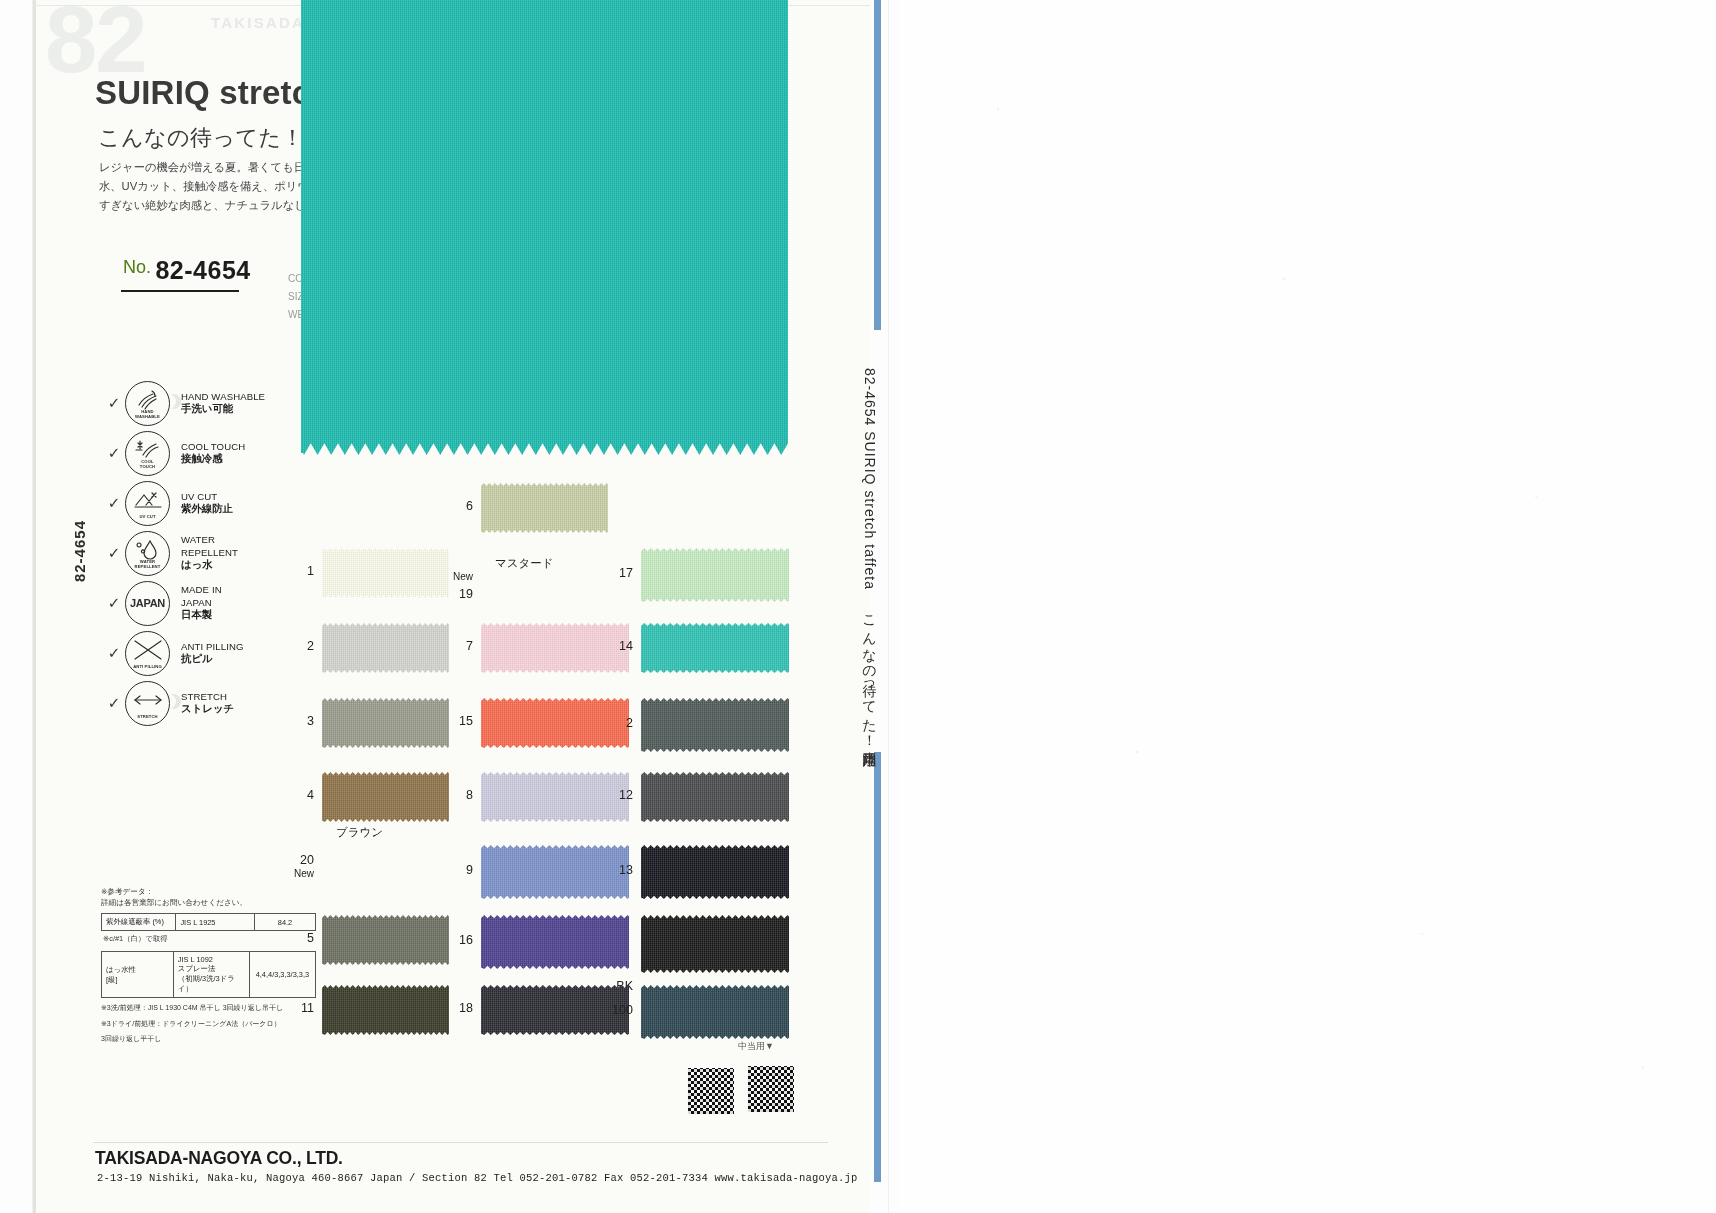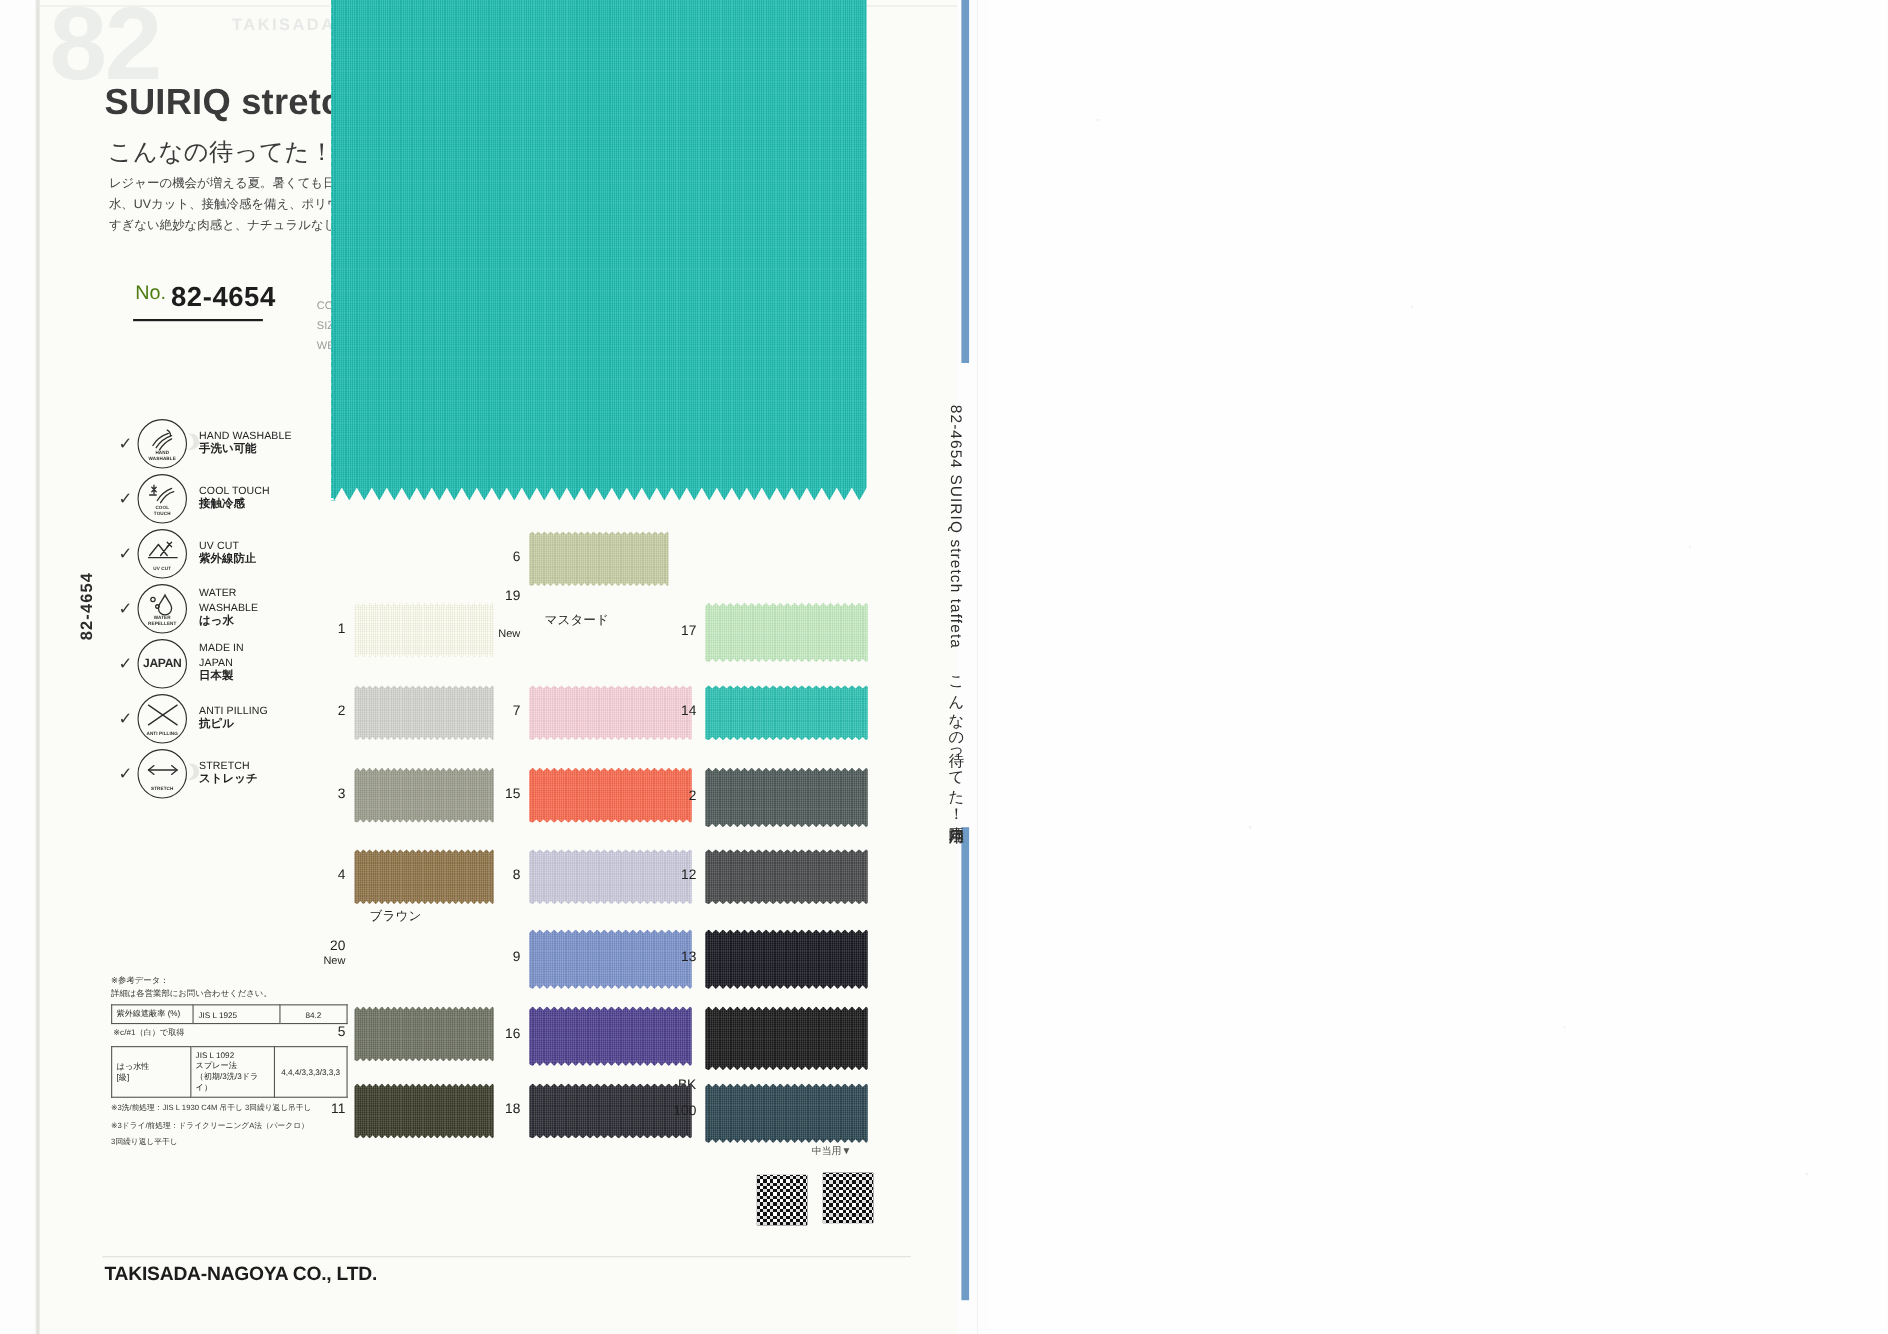--- a/index.html
+++ b/index.html
@@ -223,21 +223,21 @@
               <path d="M18 4c3 6 6 8 6 12a6 6 0 0 1-12 0c0-4 3-6 6-12Z"></path>
               <path d="M7 10a2 2 0 1 1 .1 0"></path>
               <path d="M11 16a1.6 1.6 0 1 1 .1 0"></path>
             </g>
           </svg>
           <span class="mini" style="white-space: pre-line;">WATER
 REPELLENT</span>
         </span>
         <span class="txt">
           <div class="en" style="white-space: pre-line;">WATER
-WASHABLE</div>
+REPELLENT</div>
           <div class="jp">はっ水</div>
         </span>
       </div>
       <div class="feature">
         <span class="tick">✓</span>
         <span class="badge">
           <span class="jpbig">JAPAN</span>
         </span>
         <span class="txt">
           <div class="en" style="white-space: pre-line;">MADE IN
@@ -287,21 +287,21 @@
   <div id="swatch-grid">
       <div class="sw" style="left: 0px; top: 0px;">
         <div class="chip" style="left: 448px; top: 483px; width: 127px; height: 50px; background-color: rgb(200, 207, 165);"></div>
         <div class="num" style="left: 392px; width: 48px; top: 499px;">6</div>
       </div>
       <div class="sw" style="left: 0px; top: 0px;">
         <div class="chip" style="left: 289px; top: 548px; width: 127px; height: 50px; background-color: rgb(251, 251, 236);"></div>
         <div class="num" style="left: 233px; width: 48px; top: 564px;">1</div>
       </div>
       <div class="sw" style="left: 0px; top: 0px;">
-        <div class="num" style="left: 392px; width: 48px; top: 534px;">19</div>
+        <div class="num" style="left: 392px; width: 48px; top: 587px;">19</div>
         <div class="new" style="left: 392px; width: 48px; top: 571px;">New</div>
         <div class="cname" style="left: 462px; top: 556px;">マスタード</div>
       </div>
       <div class="sw" style="left: 0px; top: 0px;">
         <div class="chip" style="left: 608px; top: 548px; width: 148px; height: 54px; background-color: rgb(198, 236, 194);"></div>
         <div class="num" style="left: 552px; width: 48px; top: 566px;">17</div>
       </div>
       <div class="sw" style="left: 0px; top: 0px;">
         <div class="chip" style="left: 289px; top: 623px; width: 127px; height: 50px; background-color: rgb(211, 212, 208);"></div>
         <div class="num" style="left: 233px; width: 48px; top: 639px;">2</div>
@@ -406,18 +406,19 @@
     <div class="foot">※3ドライ/前処理：ドライクリーニングA法（パークロ）</div>
     <div class="foot">3回繰り返し平干し</div>
   </div>
 
   <div id="mark-bottom">中当用▼</div>
   <div class="qr" id="qr1"></div>
   <div class="qr" id="qr2"></div>
 
   <div id="footer-rule"></div>
   <div id="company">TAKISADA-NAGOYA CO., LTD.</div>
+  <div id="address">2-13-19 Nishiki, Naka-ku, Nagoya 460-8667 Japan / Section 82 Tel 052-201-0782 Fax 052-201-7334  www.takisada-nagoya.jp</div>
 </div>
 
 <div id="spine"></div>
 <div id="spine-bar-top"></div>
 <div id="spine-bar-bot"></div>
 <div id="spine-text">82-4654  SUIRIQ stretch taffeta　こんなの待ってた！水陸両用</div>
 
 </body></html>

